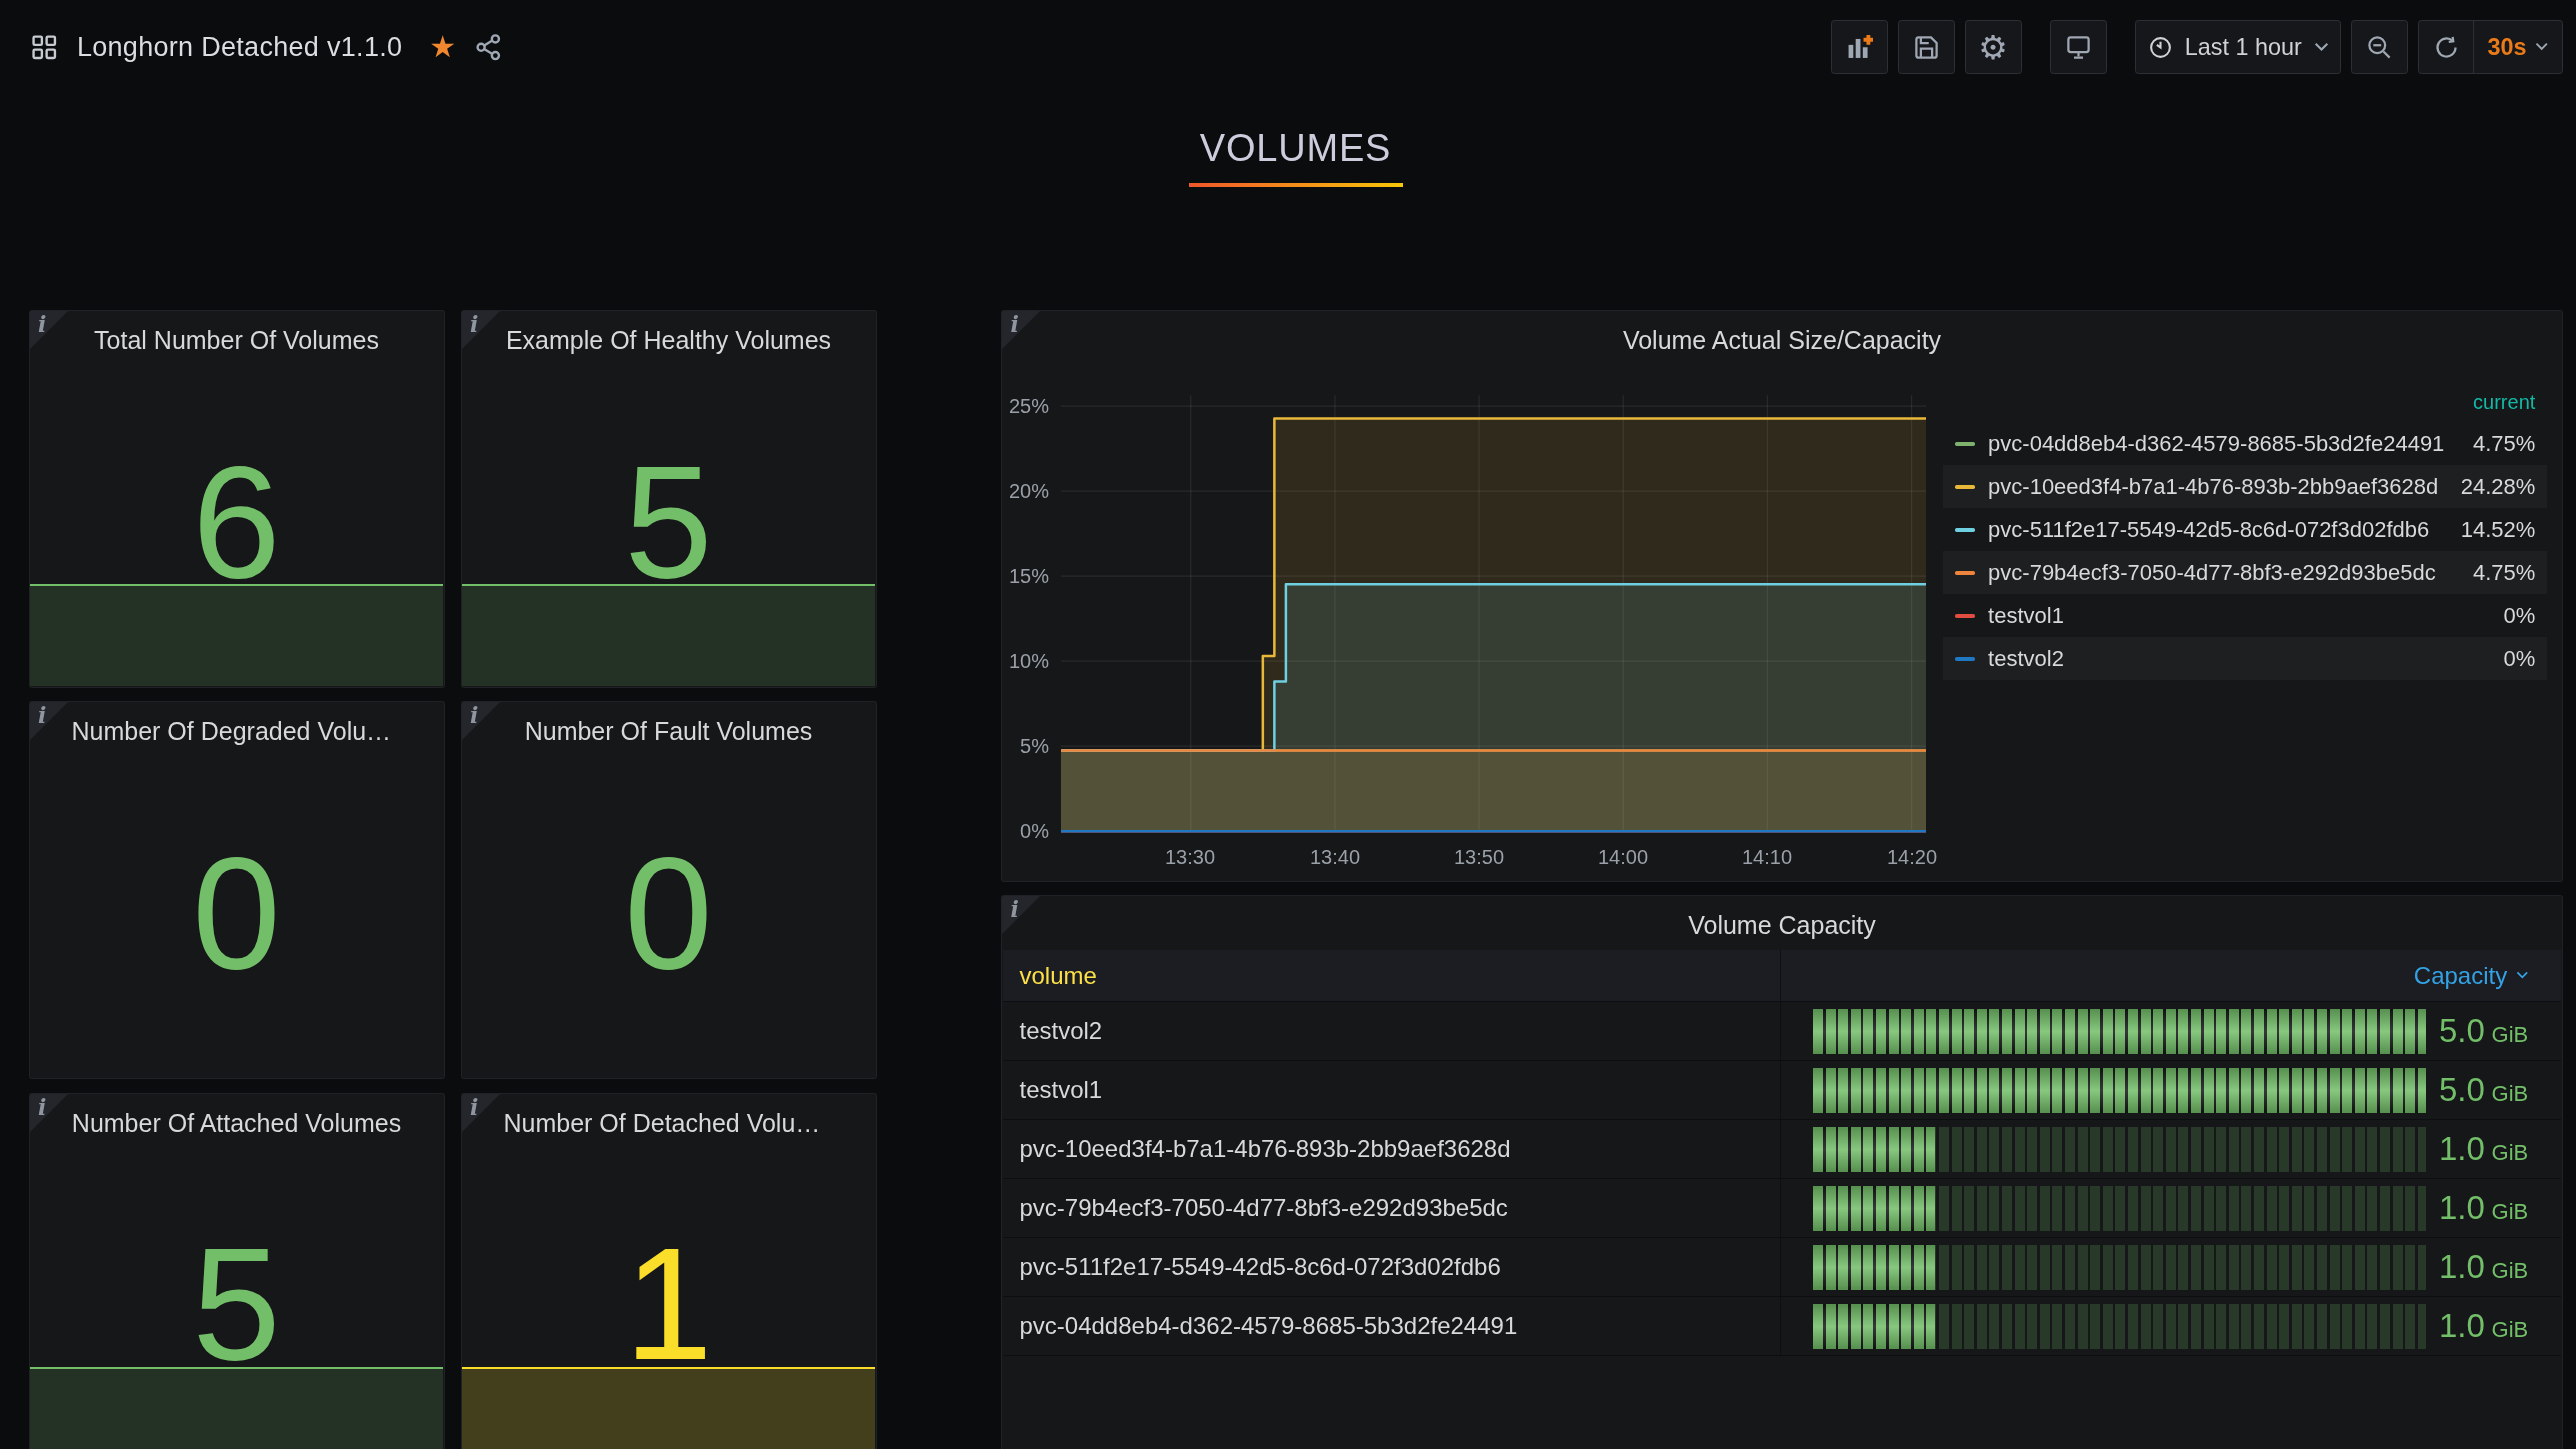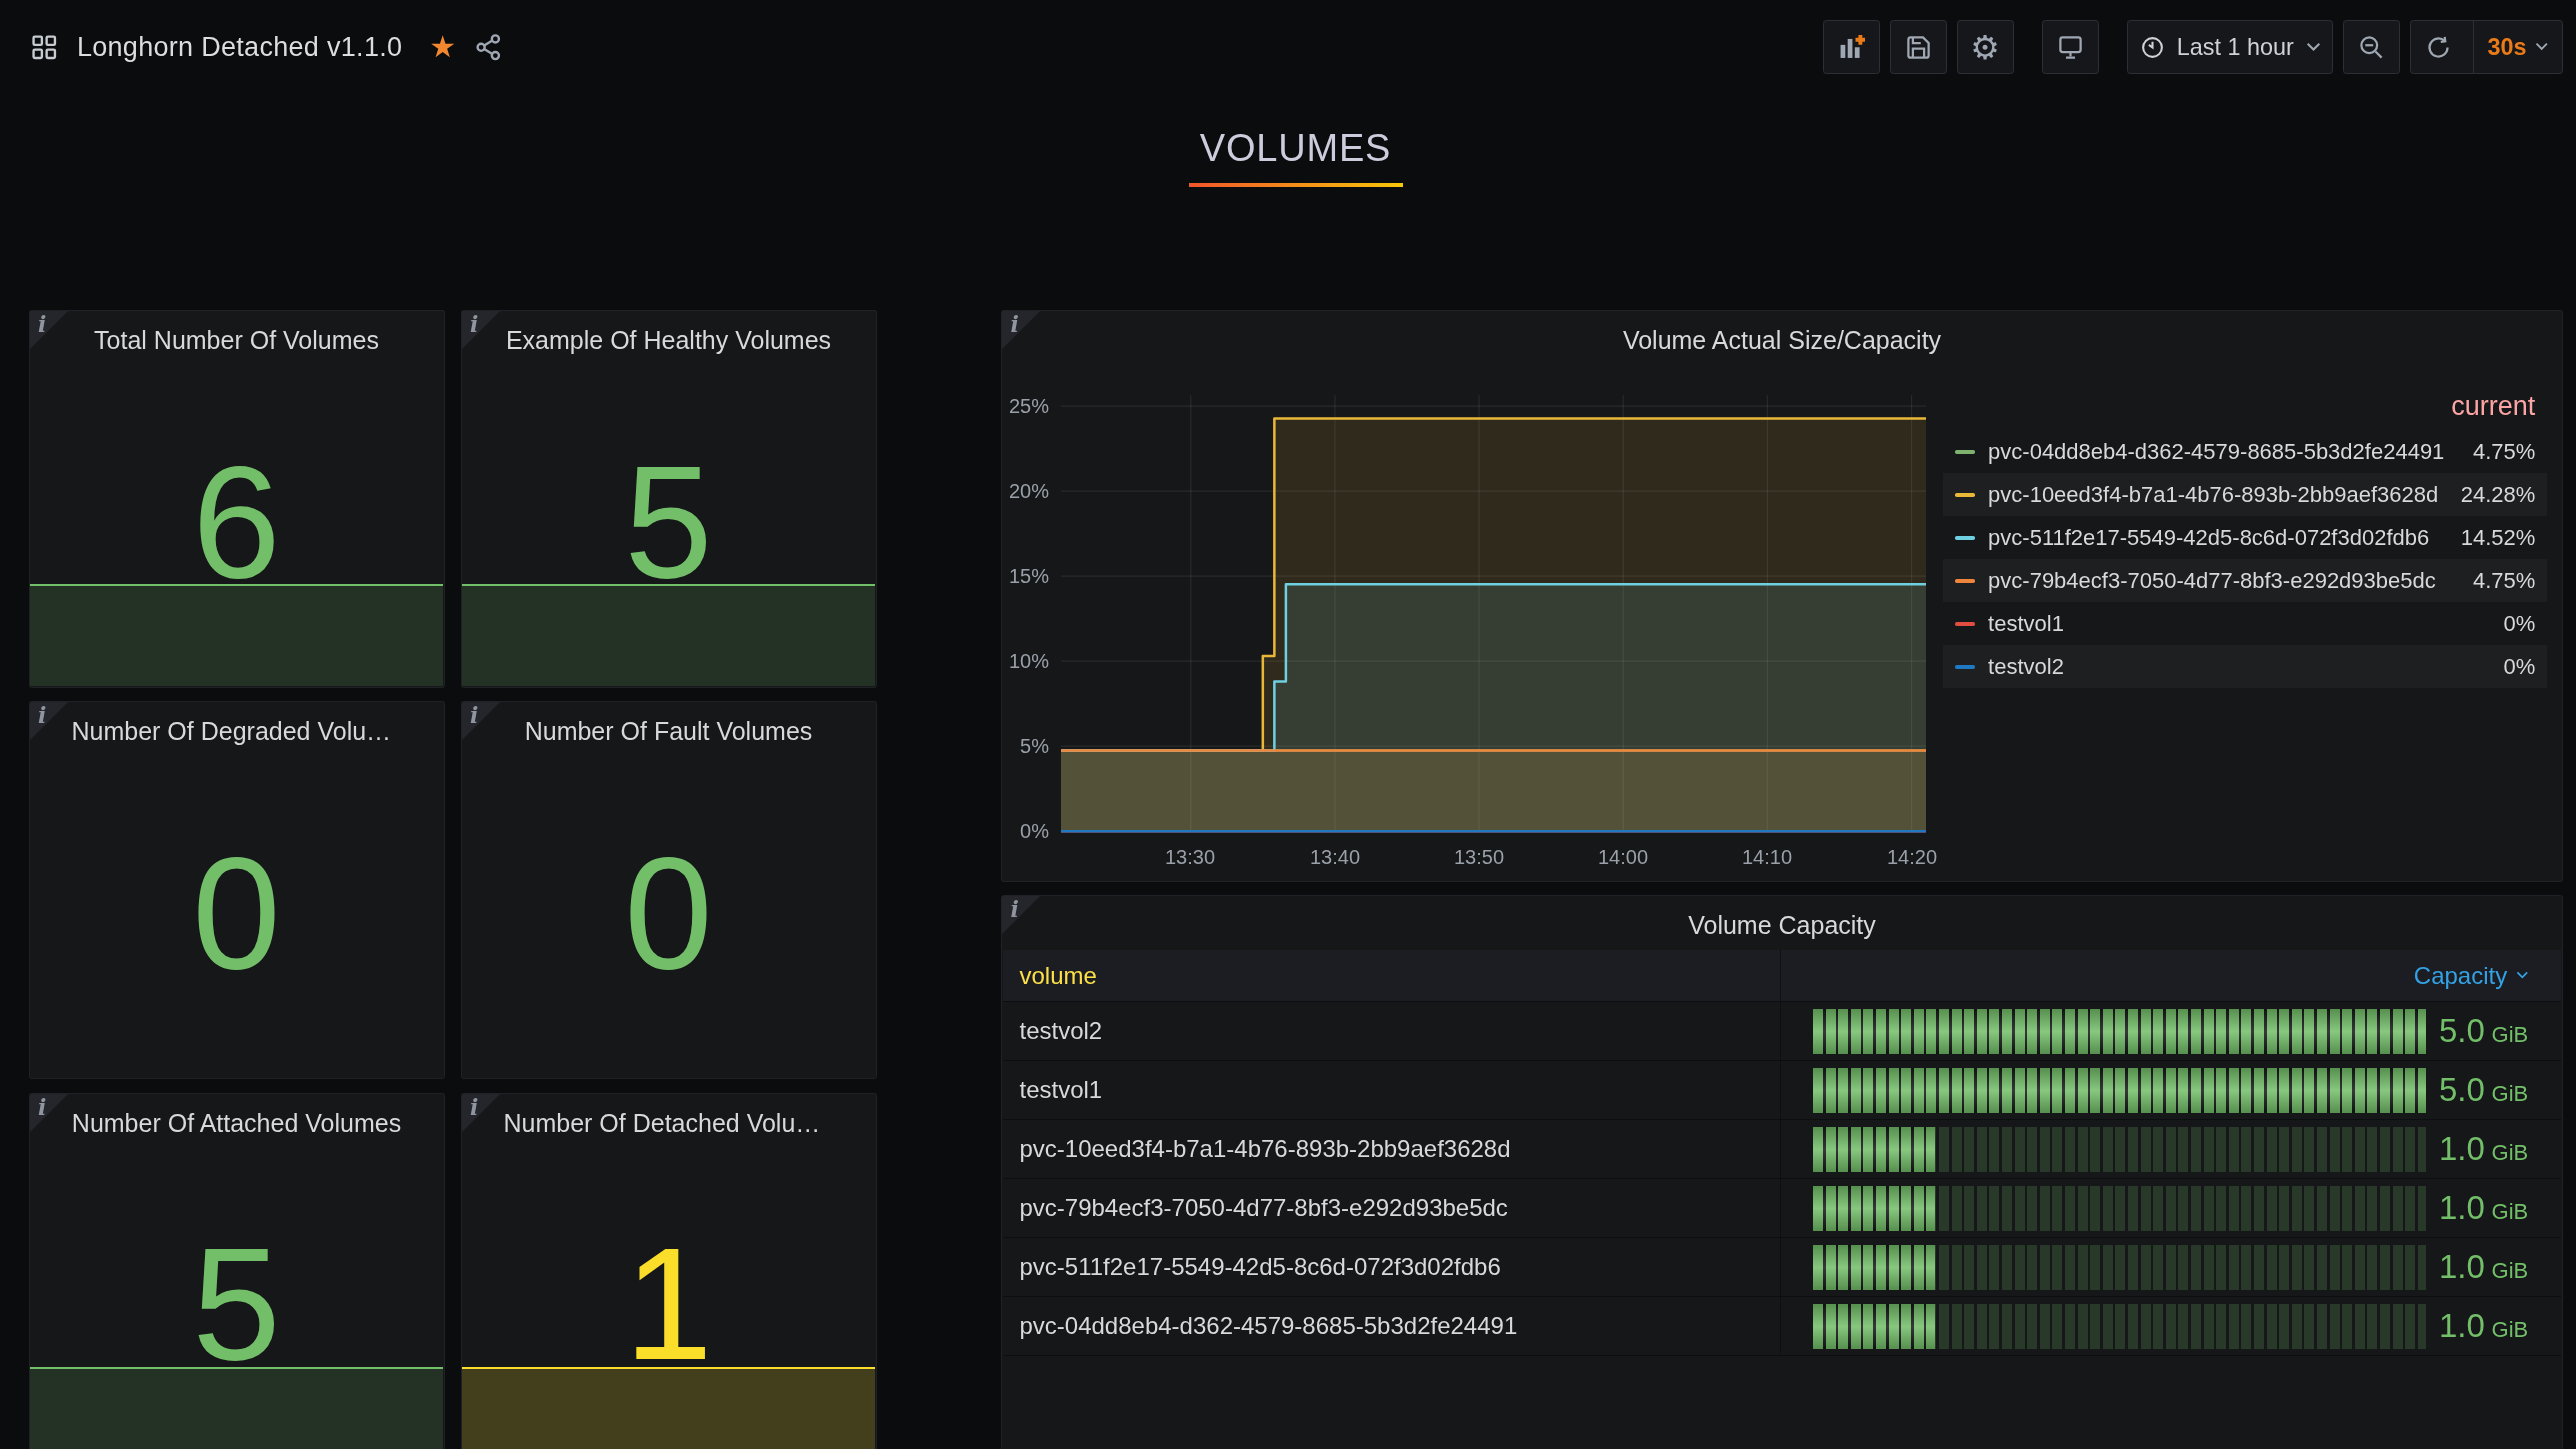--- a/index.html
+++ b/index.html
@@ -13,21 +13,21 @@
   .nav-title { font-size:27px; font-weight:400; color:#dcdde0; letter-spacing:0.3px; }
   .star-icon { font-size:30px; color:#F1882F; margin-left:8.4px; line-height:1; cursor:pointer; }
   .icon { color:#9fa7b3; display:inline-flex; align-items:center; justify-content:center; }
   .nav-right { margin-left:auto; display:flex; align-items:center; gap:10px; }
   .tbtn { height:54px; min-width:57px; background:#15171a; border:0.8px solid #2c3036; border-radius:3.3px;
           display:flex; align-items:center; justify-content:center; cursor:pointer; padding:0 11.7px; }
   .tbtn.sep-left { margin-left:18.4px; }
   .timepicker { gap:11.7px; }
   .timepicker-label { font-size:23.4px; color:#cfd2d6; }
   .refresh-group { display:flex; align-items:stretch; height:54px; background:#15171a;
-                   border:0.8px solid #2c3036; border-radius:3.3px; overflow:hidden;gap:8px; }
+                   border:0.8px solid #2c3036; border-radius:3.3px; overflow:hidden; }
   .refresh-seg { display:flex; align-items:center; justify-content:center; padding:0 13.4px; cursor:pointer; }
   .refresh-seg + .refresh-seg { border-left:0.8px solid #2c3036; }
   .interval-label { font-size:23.4px; font-weight:bold; color:#EB7B18; margin-right:8.4px; }
 
   
   .row-heading { position:absolute; top:127px; left:28.5px; width:2534px; text-align:center; }
   .row-heading h1 { font-size:38px; font-weight:400; color:#ccccdc; letter-spacing:0.8px; display:inline-block; }
   .heading-underline { width:214px; height:3.3px; margin:13.4px auto 0;
                        background:linear-gradient(90deg,#F0562B,#F7C708); }
 
@@ -48,21 +48,21 @@
   .stat-value { position:absolute; left:0; right:0; top:56%; transform:translateY(-50%);
                 text-align:center; font-size:159px; font-weight:500; line-height:1; }
   .stat-spark { position:absolute; left:0.8px; right:0.8px; bottom:0.8px; height:102px; border-top:2.5px solid; }
 
   
   #chart-panel { left:1001px; top:310px; width:1562px; height:572px; }
   .axis-label { position:absolute; font-size:20px; color:#9aa0a8; line-height:1; }
   .y-label { width:47px; text-align:right; }
   .x-label { transform:translateX(-50%); }
   #legend { position:absolute; left:941px; top:80px; width:604px; }
-  .legend-header { text-align:right; padding:0 11.7px 8.4px 0; font-size:27px; color:#fca5a5; cursor:pointer; }
+  .legend-header { text-align:right; padding:0 11.7px 8.4px 0; font-size:20px; color:#14b8a6; cursor:pointer; }
   .legend-row { display:flex; align-items:center; height:43px; padding:0 11.7px; }
   .legend-row.zebra { background:rgba(255,255,255,0.035); }
   .legend-swatch { width:20px; height:4.2px; border-radius:1.7px; margin-right:13.4px; flex:none; }
   .legend-name { flex:1; font-size:22px; color:#d8d9da; cursor:pointer; white-space:nowrap; overflow:hidden; }
   .legend-value { font-size:22px; color:#d8d9da; }
 
   
   #table-panel { left:1001px; top:895px; width:1562px; height:579px; }
   .tbl { position:absolute; top:54px; left:0.8px; right:0.8px; }
   .tbl-header { display:flex; height:52px; background:#1b1d22; border-bottom:1.7px solid #0d0e11; }

